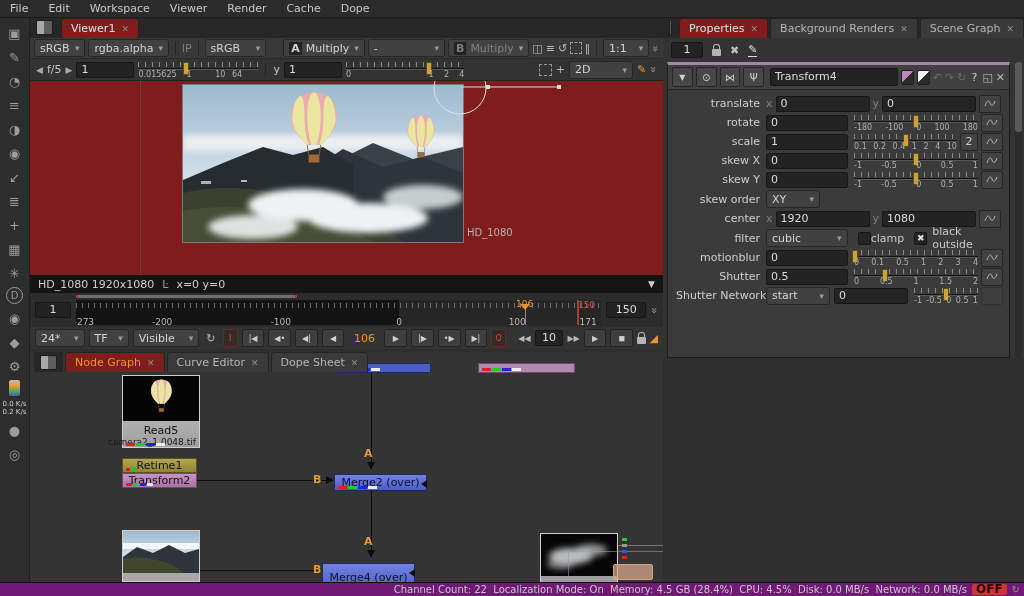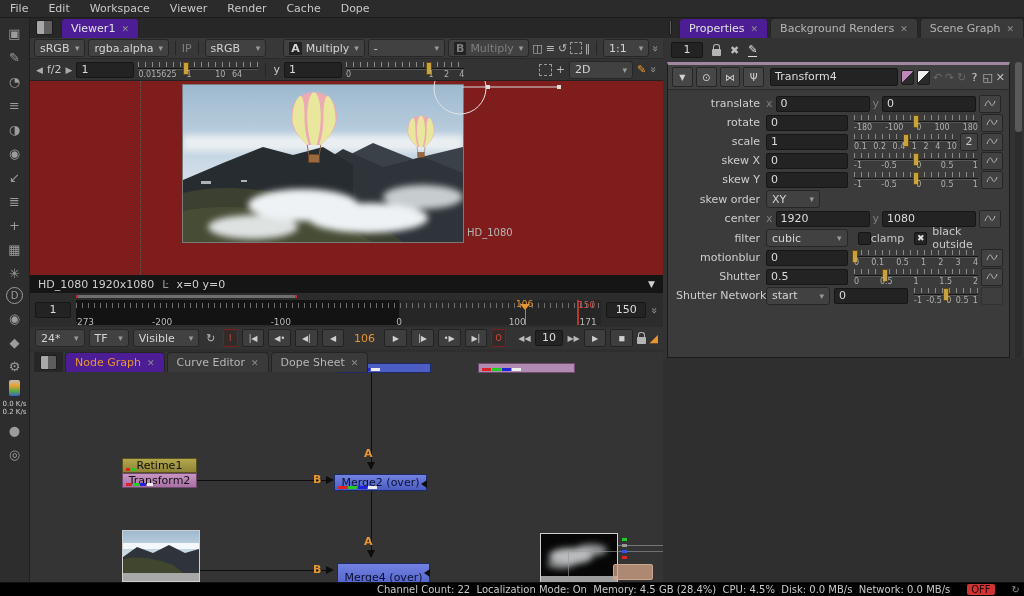--- a/index.html
+++ b/index.html
@@ -9,21 +9,21 @@
   
   .dd{display:inline-flex;align-items:center;justify-content:space-between;background:#414141;
       border:1px solid #262626;border-radius:3px;height:16px;padding:0 5px;color:#d4d4d4;white-space:nowrap}
   .dd .car{color:#9a9a9a;font-size:9px;margin-left:5px}
   .dim{color:#7f7f7f}
   .field{background:#232323;border:1px solid #161616;border-radius:2px;color:#dcdcdc;
          height:14px;line-height:14px;padding:0 4px;white-space:nowrap;overflow:hidden}
   .sep{width:1px;height:14px;background:#262626;margin:0 3px}
   .tab{display:inline-flex;align-items:center;gap:6px;height:19px;padding:0 9px;background:#3a3a3a;
        border:1px solid #242424;border-bottom:none;border-radius:4px 4px 0 0;color:#b5b5b5;white-space:nowrap}
-  .tab.active{background:#4c1d95;color:#e2e2e2}
+  .tab.active{background:#7f1d1d;color:#e2e2e2}
   .tabx{color:#8f8f8f;font-size:9px}
   .paneicon{width:15px;height:13px;background:linear-gradient(90deg,#a8a8a8 0 45%,#5d5d5d 45%);
             border:1px solid #1d1d1d;border-radius:2px}
   .rot90{display:inline-block;transform:rotate(90deg);color:#9a9a9a}
   .dashicon{width:11px;height:10px;border:1px dashed #9a9a9a}
   
   .slider{position:relative;height:18px}
   .sl-ticks{position:absolute;left:0;right:0;top:1px;height:5px;
             background:repeating-linear-gradient(90deg,#8a8a8a 0,#8a8a8a 1px,transparent 1px,transparent 7px)}
   .sl-line{position:absolute;left:0;right:0;top:7px;height:1px;background:#151515;box-shadow:0 1px 0 #555}
@@ -71,24 +71,24 @@
   .arr-d{position:absolute;width:0;height:0;border-left:4px solid transparent;border-right:4px solid transparent;border-top:8px solid #0d0d0d}
   .arr-l{position:absolute;width:0;height:0;border-top:4px solid transparent;border-bottom:4px solid transparent;border-right:6px solid #0d0d0d}
   #proppanel{left:663px;top:18px;width:361px;height:340px;background:#333}
   #propbox{position:absolute;left:4px;top:44px;width:343px;height:296px;background:#3b3b3b;
            border:1px solid #1b1b1b;border-top:3px solid #a287a3;box-sizing:border-box}
   .pbtn{width:22px;height:18px;background:#474747;border:1px solid #252525;border-radius:2px;
         display:inline-flex;align-items:center;justify-content:center;color:#d0d0d0;font-size:10px}
   .prow{display:flex;align-items:center;height:19px;padding:0 6px 0 8px}
   .plabel{width:84px;text-align:right;margin-right:6px;color:#cecece;white-space:nowrap;flex:none}
   .swatch{width:13px;height:13px;border:1px solid #1d1d1d;border-radius:2px}
-  #statusbar{left:0;top:582px;width:1024px;height:14px;background:#000000;border-top:1px solid #101010;
-             display:flex;align-items:center;justify-content:flex-end;gap:17px;padding-right:4px;box-sizing:border-box;
+  #statusbar{left:0;top:582px;width:1024px;height:14px;background:#701a75;border-top:1px solid #101010;
+             display:flex;align-items:center;justify-content:flex-end;gap:5px;padding-right:4px;box-sizing:border-box;
              font-size:10px;color:#c9c9c9}
-  .badge{background:#cf3434;color:#2a0505;font-weight:normal;font-size:10px;border-radius:2px;padding:0 4px;line-height:11px}
+  .badge{background:#cf3434;color:#2a0505;font-weight:bold;font-size:12px;border-radius:2px;padding:0 4px;line-height:11px}
   .tick-abs{position:absolute;font-size:9px;color:#b8b8b8;top:17px;transform:translateX(-50%)}
   .glyphbtn{display:inline-flex;align-items:center;justify-content:center;color:#b9b9b9}
 </style>
 </head>
 <body>
 
 <div id="menubar" class="abs">
   <span>File</span>
   <span>Edit</span>
   <span>Workspace</span>
@@ -168,21 +168,21 @@
     <span class="sep"></span>
     <div class="dd" style="width:40px">
       <span>1:1</span>
         <span class="car">▾</span>
       </div>
     <span class="rot90">»</span>
   </div>
 
   <div id="vtb2">
     <span style="font-size:9px;color:#aaa">◀</span>
-    <span>f/2</span>
+    <span>f/5</span>
     <span style="font-size:9px;color:#aaa">▶</span>
     <div class="field" style="width:48px">1</div>
     <div class="slider" style="width:120px">
       <div class="sl-ticks"></div>
         <div class="sl-line"></div>
       <div class="sl-hd" style="left:40%"></div>
       <div class="sl-lbls" style="position:absolute;top:9px;left:0;right:0;display:block">
         <span style="position:absolute;left:0">0.015625</span>
         <span style="position:absolute;left:40%">1</span>
         <span style="position:absolute;left:64%">10</span>
@@ -359,20 +359,34 @@
     <div class="edge" style="left:167px;top:128px;width:130px;height:1px"></div>
     <span class="ab" style="left:283px;top:121px">B</span>
     <div class="arr-r" style="left:296px;top:124px"></div>
     <div class="edge" style="left:341px;top:139px;width:1px;height:66px"></div>
     <span class="ab" style="left:334px;top:183px">A</span>
     <div class="arr-d" style="left:337px;top:198px"></div>
     <div class="edge" style="left:170px;top:218px;width:127px;height:1px"></div>
     <span class="ab" style="left:283px;top:211px">B</span>
     <div class="arr-r" style="left:296px;top:214px"></div>
 
+    <div class="abs" style="left:92px;top:23px;width:78px;height:73px;border:1px solid #cfcfcf;background:linear-gradient(#d2d2d2,#9e9e9e);box-sizing:border-box">
+      <svg width="76" height="45">
+        <rect width="76" height="45" fill="#050505"></rect>
+        <use href="#bal" transform="translate(26,3) scale(0.62)"></use>
+      </svg>
+      <div style="text-align:center;font-size:11px;color:#111;line-height:13px">Read5</div>
+      <div style="text-align:center;font-size:9px;color:#1a1a1a;white-space:nowrap;margin-left:-18px">camera2_1.0048.tif</div>
+      <div class="chips">
+        <div class="chip" style="background:#d22"></div>
+          <div class="chip" style="background:#2c2"></div>
+        <div class="chip" style="background:#22d"></div>
+          <div class="chip" style="background:#eee"></div>
+        </div>
+    </div>
 
     <div class="node" style="left:92px;top:106px;width:75px;height:15px;background:linear-gradient(#b3a74d,#8f8435);border:1px solid #5a5220">
       <span>Retime1</span>
       <div class="chips">
         <div class="chip" style="background:#d22;width:4px"></div>
           <div class="chip" style="background:#2c2;width:4px"></div>
         </div>
     </div>
 
     <div class="node" style="left:92px;top:121px;width:75px;height:15px;background:linear-gradient(#c795c3,#a871a4);border:1px solid #6e4a6e">
@@ -398,21 +412,21 @@
 
     <div class="abs" style="left:92px;top:178px;width:78px;height:52px;border:1px solid #cfcfcf;background:#a8a8a8;box-sizing:border-box">
       <svg width="76" height="42">
         <rect width="76" height="42" fill="url(#sky)"></rect>
         <rect y="12" width="76" height="6" fill="#ffffff" opacity="0.85"></rect>
         <path d="M0,26 L14,16 L30,22 L46,14 L62,22 L76,18 L76,42 L0,42 Z" fill="#2e343a"></path>
         <path d="M0,42 L0,28 C16,24 34,28 50,34 L60,42 Z" fill="#41472f"></path>
       </svg>
     </div>
 
-    <div class="node" style="left:307px;top:211px;width:93px;height:28px;background:linear-gradient(#7282e2,#4b5cc2);border:1px solid #1e2a66;color:#0b1033">
+    <div class="node" style="left:292px;top:211px;width:93px;height:28px;background:linear-gradient(#7282e2,#4b5cc2);border:1px solid #1e2a66;color:#0b1033">
       <span>Merge4 (over)</span>
       <div class="chips">
         <div class="chip" style="background:#d22"></div>
           <div class="chip" style="background:#2c2"></div>
         <div class="chip" style="background:#22d"></div>
           <div class="chip" style="background:#eee"></div>
         </div>
       <div class="arr-l" style="right:-1px;top:5px"></div>
       <div class="arr-d" style="left:42px;bottom:-8px"></div>
     </div>

